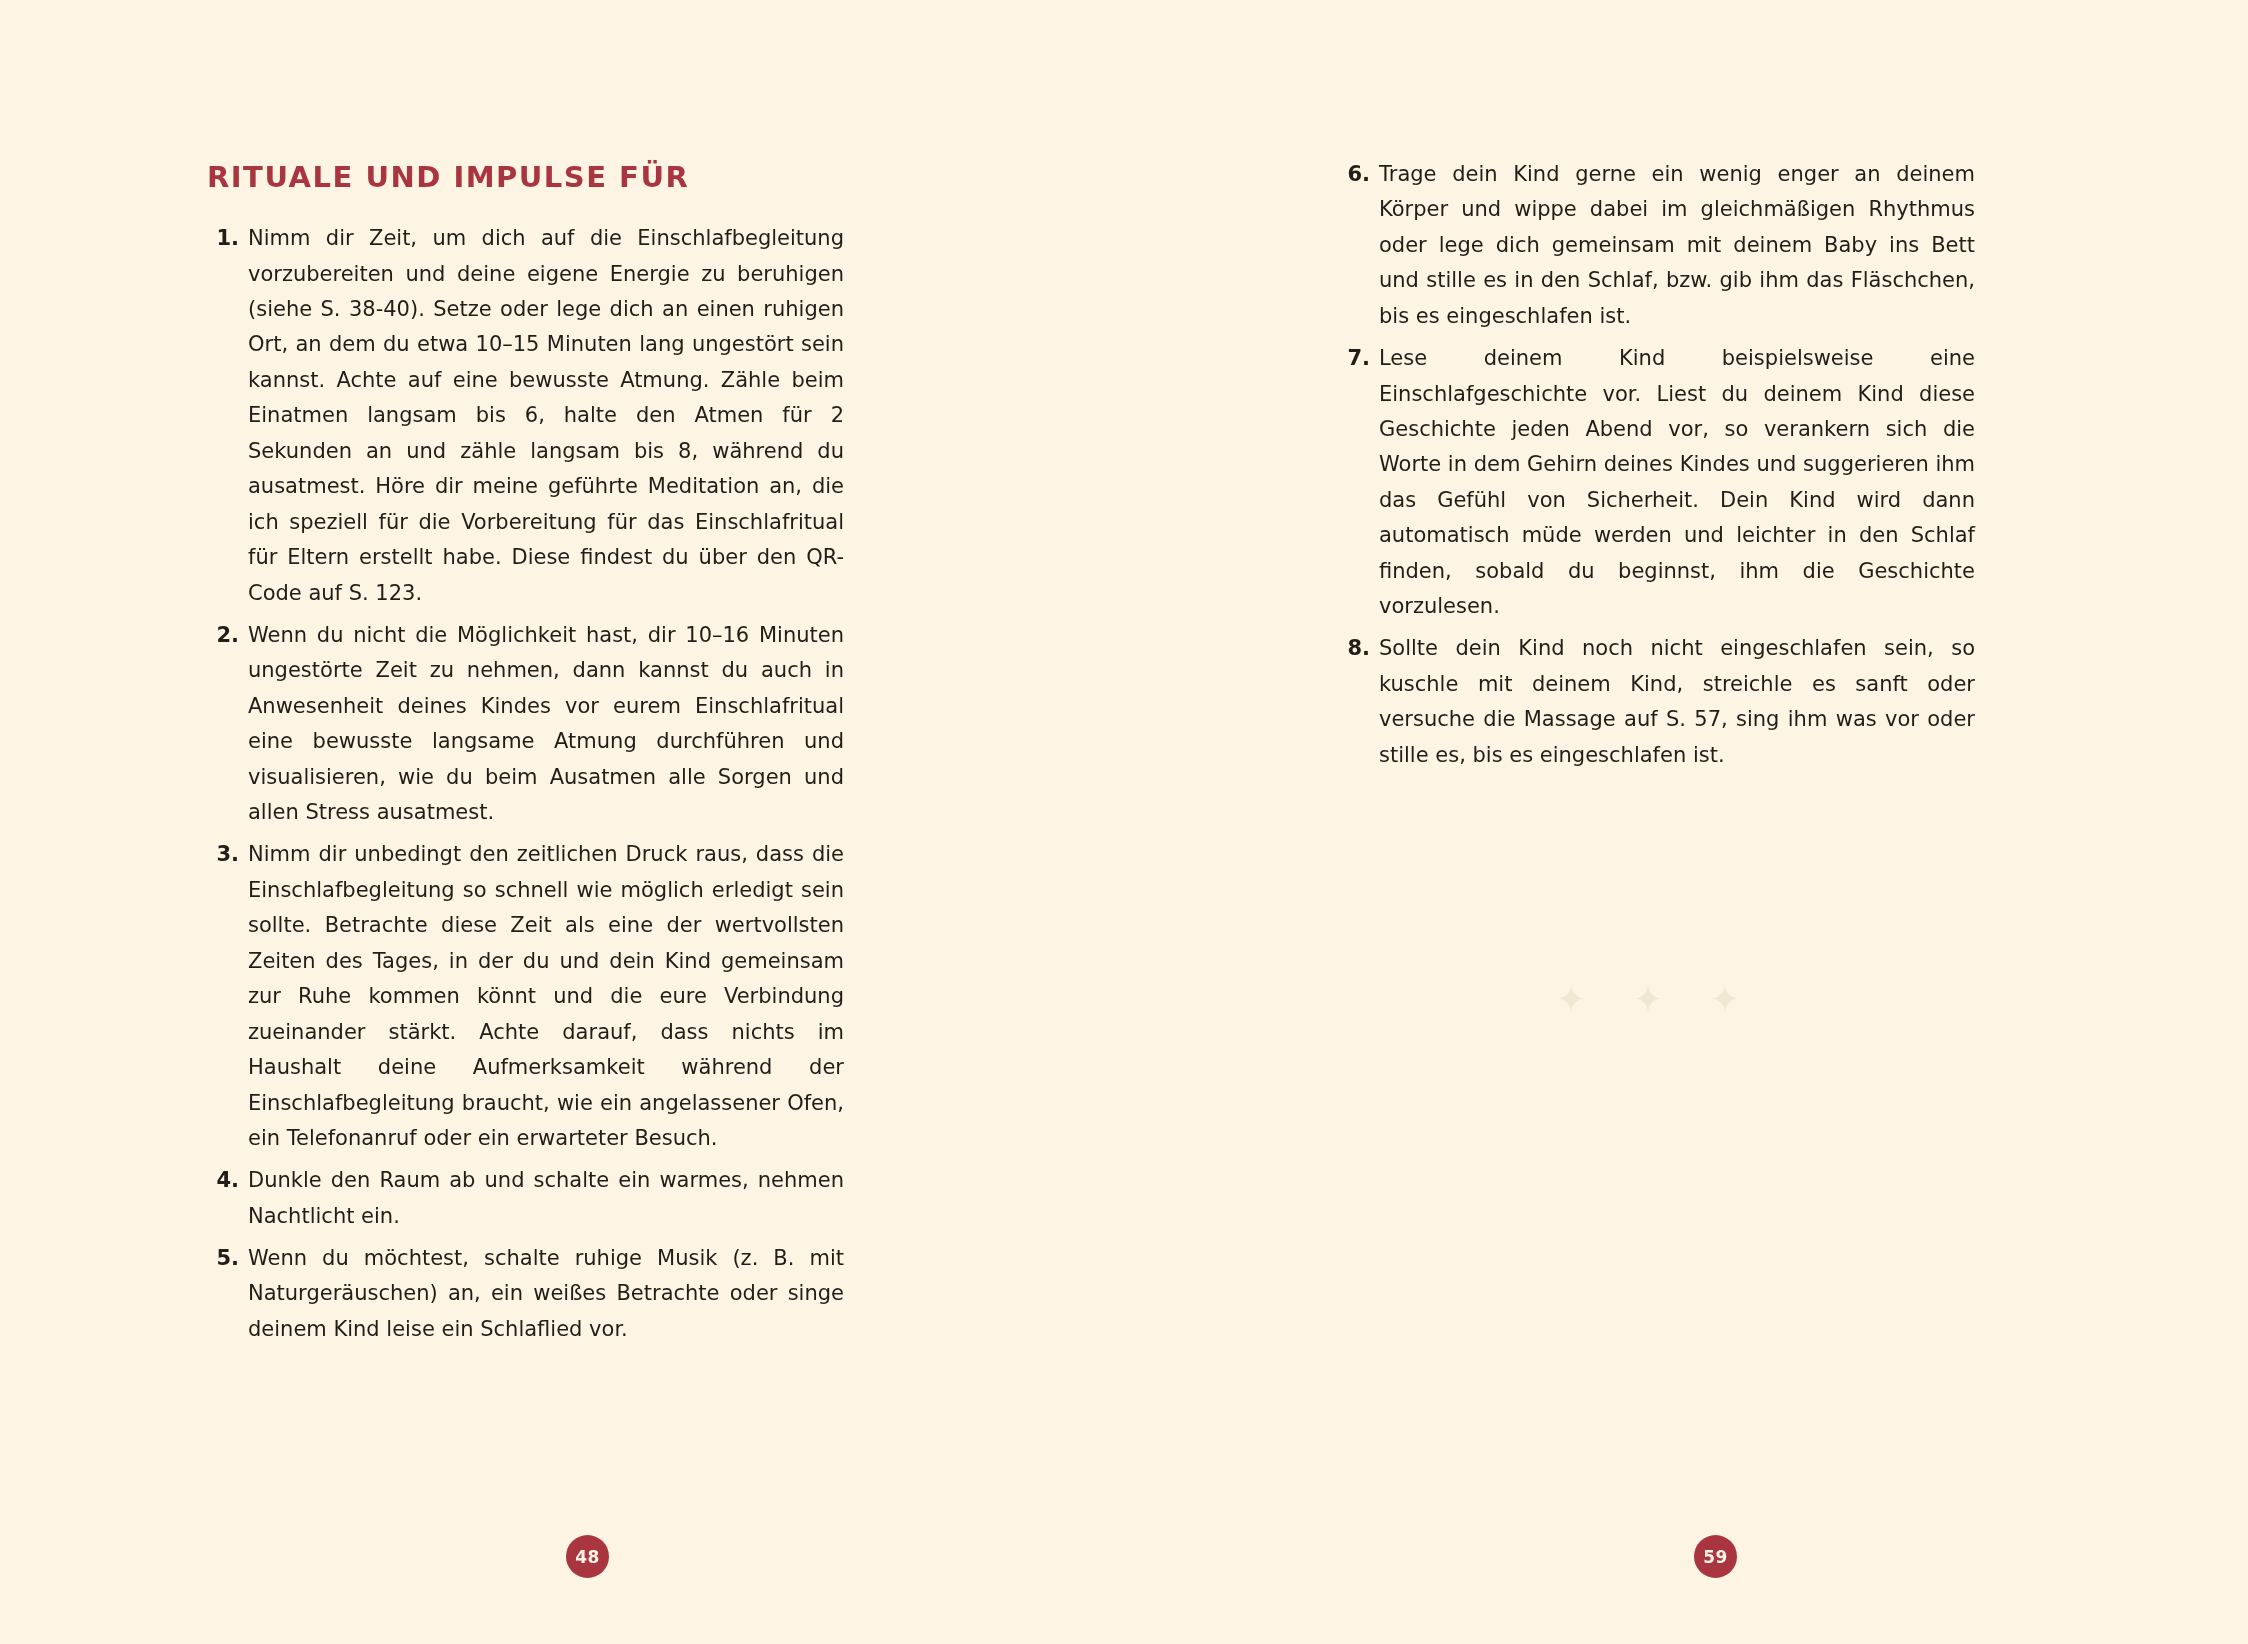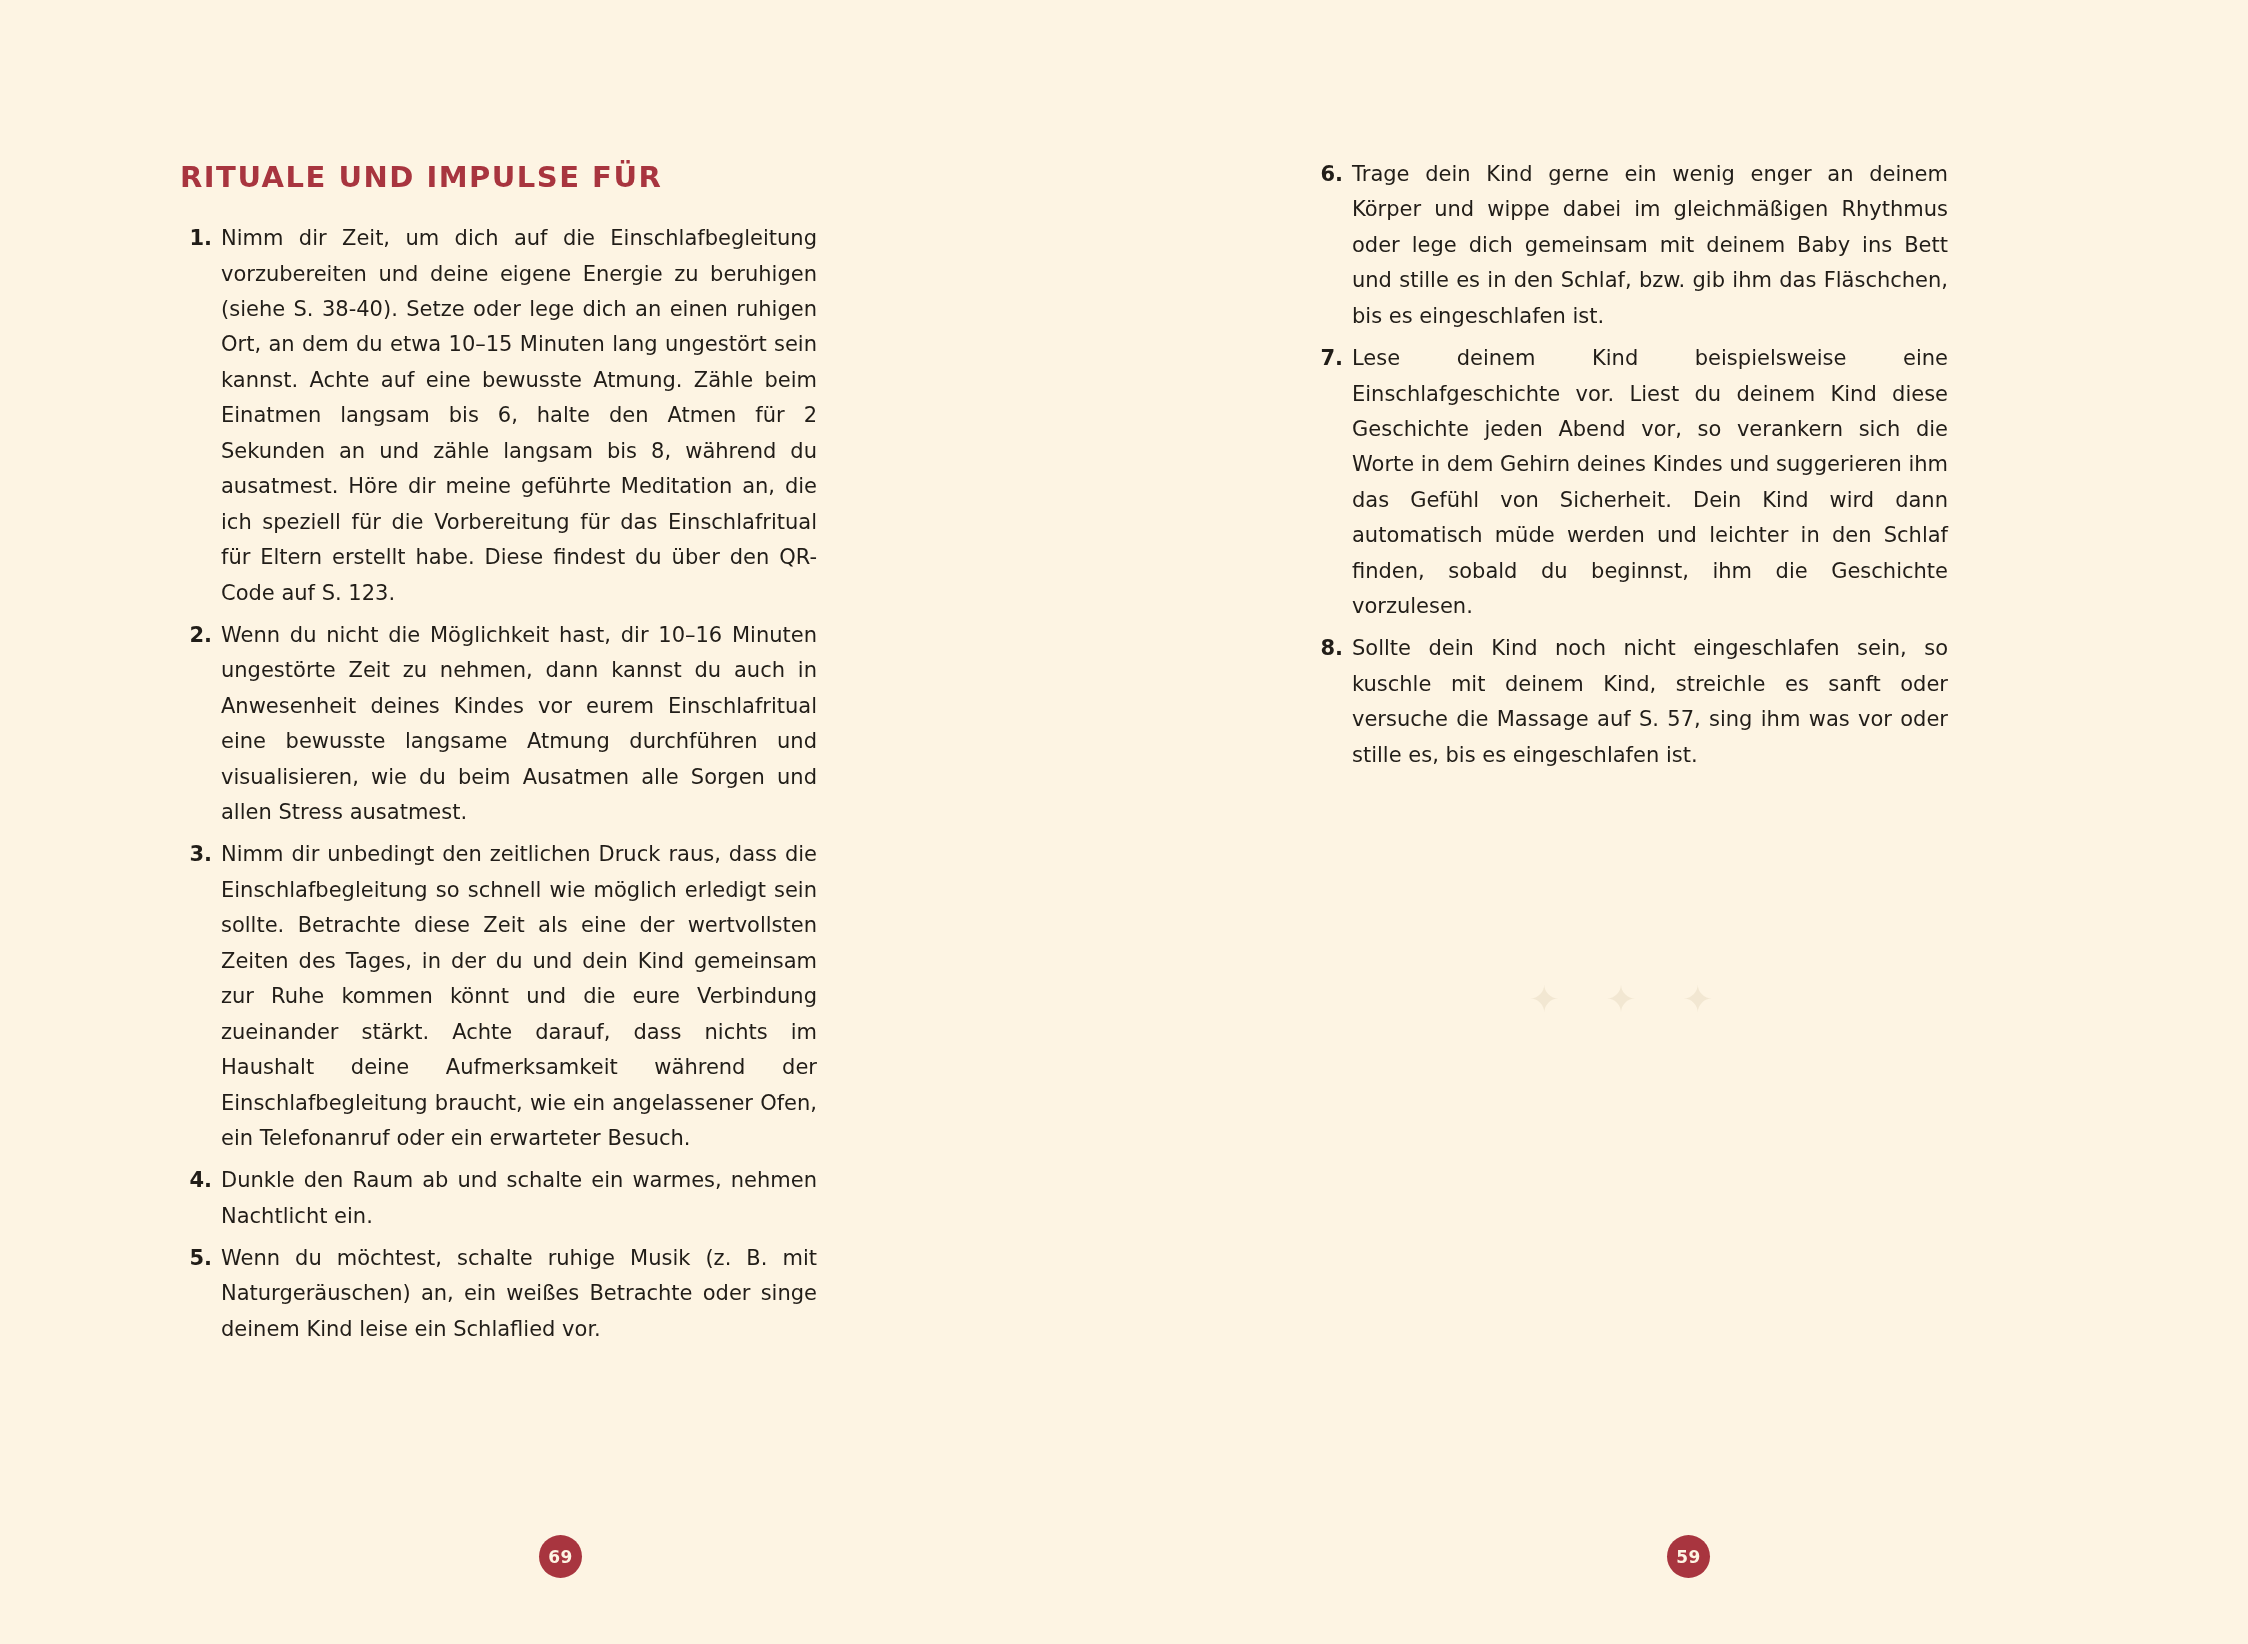--- a/index.html
+++ b/index.html
@@ -13,20 +13,21 @@
     font-family: "DejaVu Sans", sans-serif;
     color: #1f1b16;
     overflow: hidden;
   }
   .spread {
     position: relative;
     width: 2182px;
     height: 1644px;
     background: #fdf4e3;
     box-sizing: border-box;
+    margin-left: 27px;
   }
   .page {
     position: absolute;
     top: 0;
     height: 1644px;
     box-sizing: border-box;
   }
   .page-left  { left: 0;     width: 1124px; }
   .page-right { left: 1124px; width: 1124px; }
 
@@ -141,21 +142,21 @@
           <span class="num">4.</span>
           <span class="txt">Dunkle den Raum ab und schalte ein warmes, nehmen Nachtlicht ein.</span>
         </li>
         <li>
           <span class="num">5.</span>
           <span class="txt">Wenn du möchtest, schalte ruhige Musik (z. B. mit Naturgeräuschen) an, ein weißes Betrachte oder singe deinem Kind leise ein Schlaflied vor.</span>
         </li>
       </ol>
 
     </div>
-    <div class="folio">69</div>
+    <div class="folio">48</div>
   </div>
 
   <div class="page page-right">
     <div class="col">
 
       <ol class="list">
         <li>
           <span class="num">6.</span>
           <span class="txt">Trage dein Kind gerne ein wenig enger an deinem Körper und wippe dabei im gleichmäßigen Rhythmus oder lege dich gemeinsam mit deinem Baby ins Bett und stille es in den Schlaf, bzw. gib ihm das Fläschchen, bis es eingeschlafen ist.</span>
         </li>

